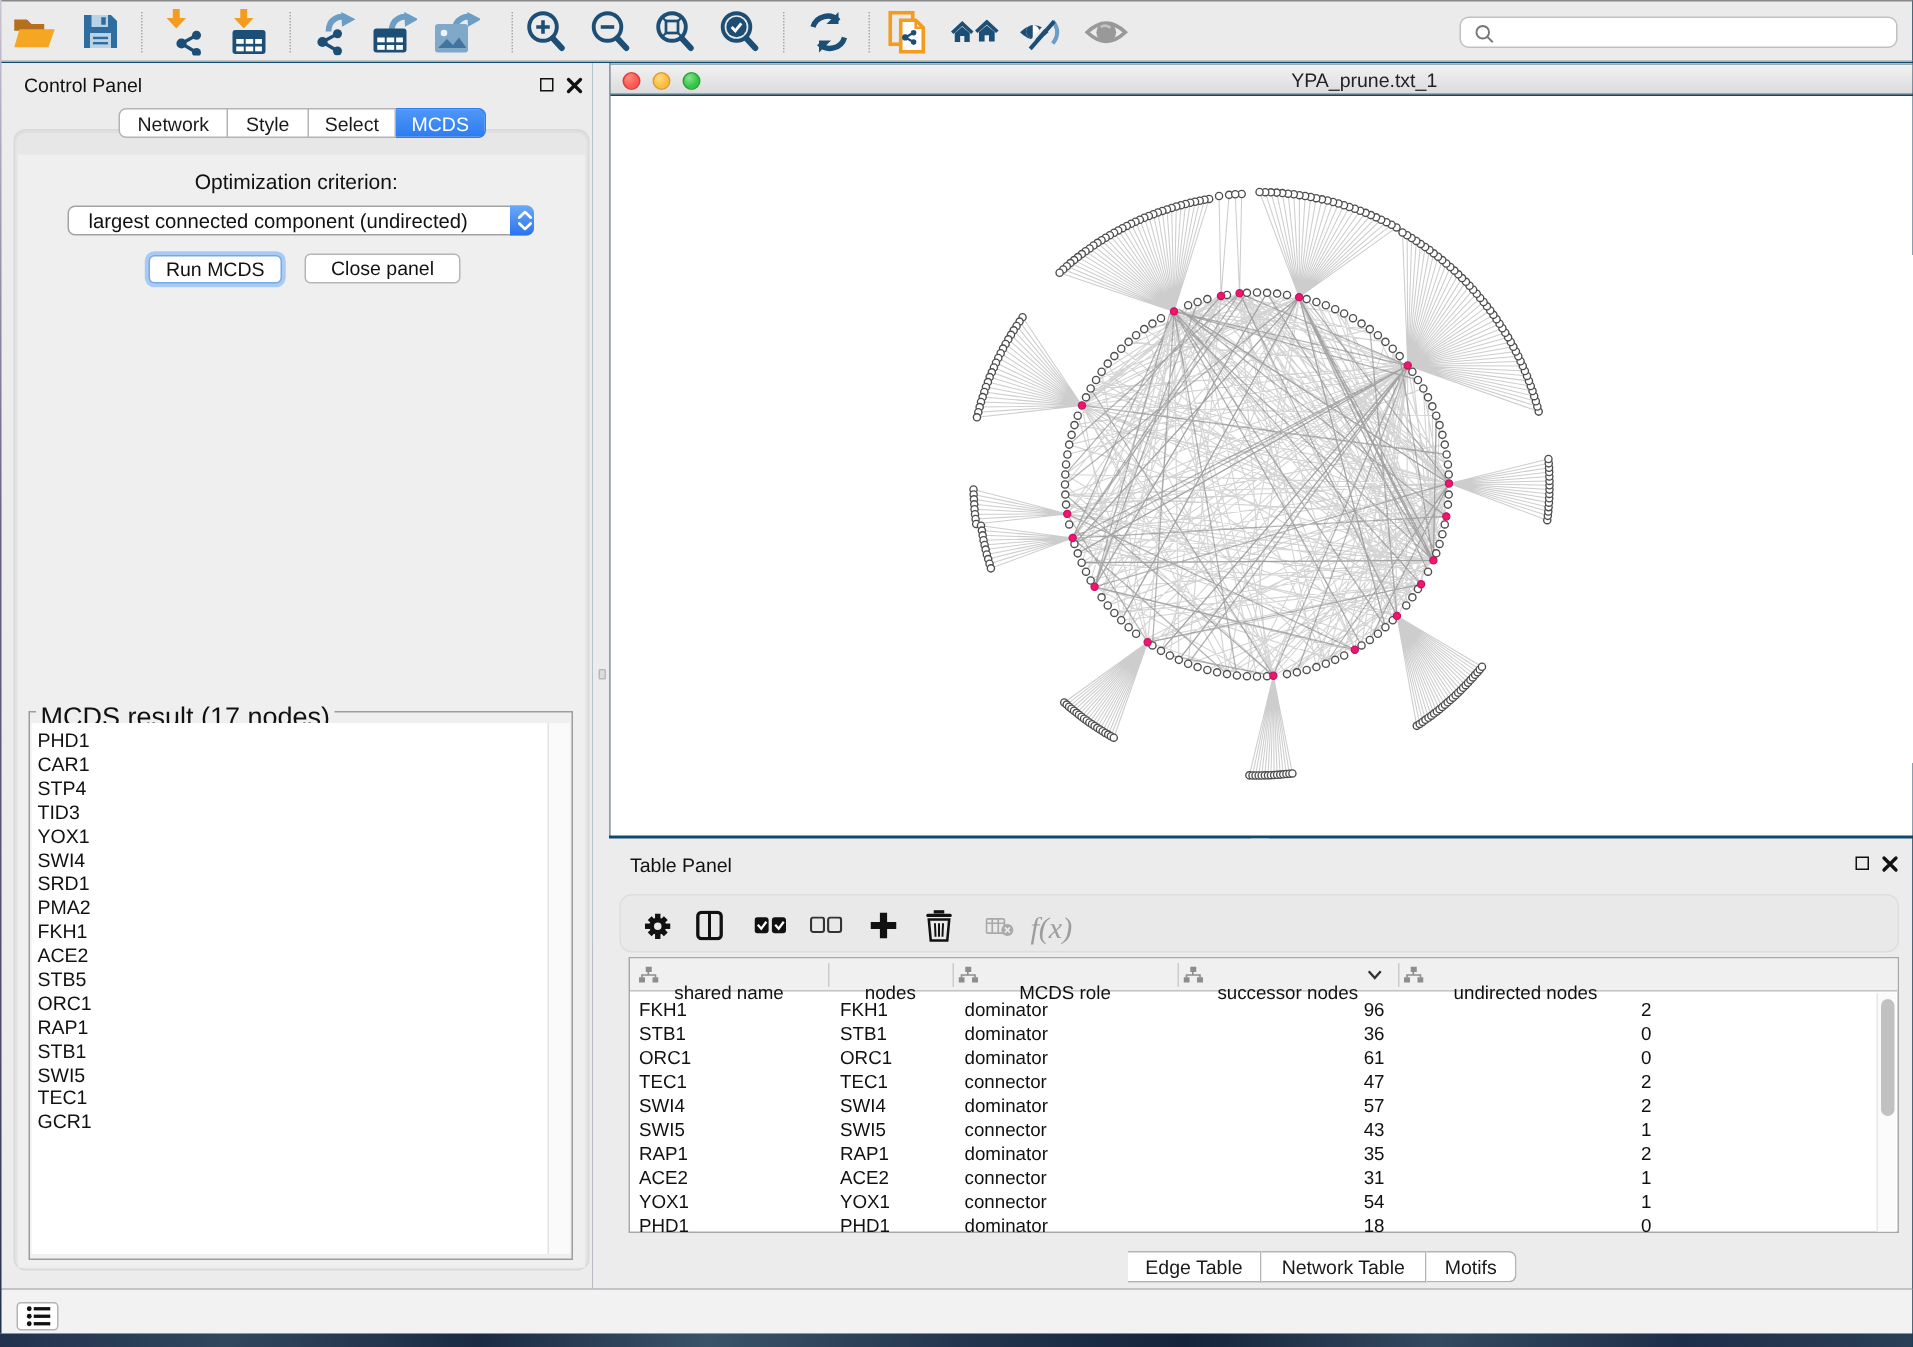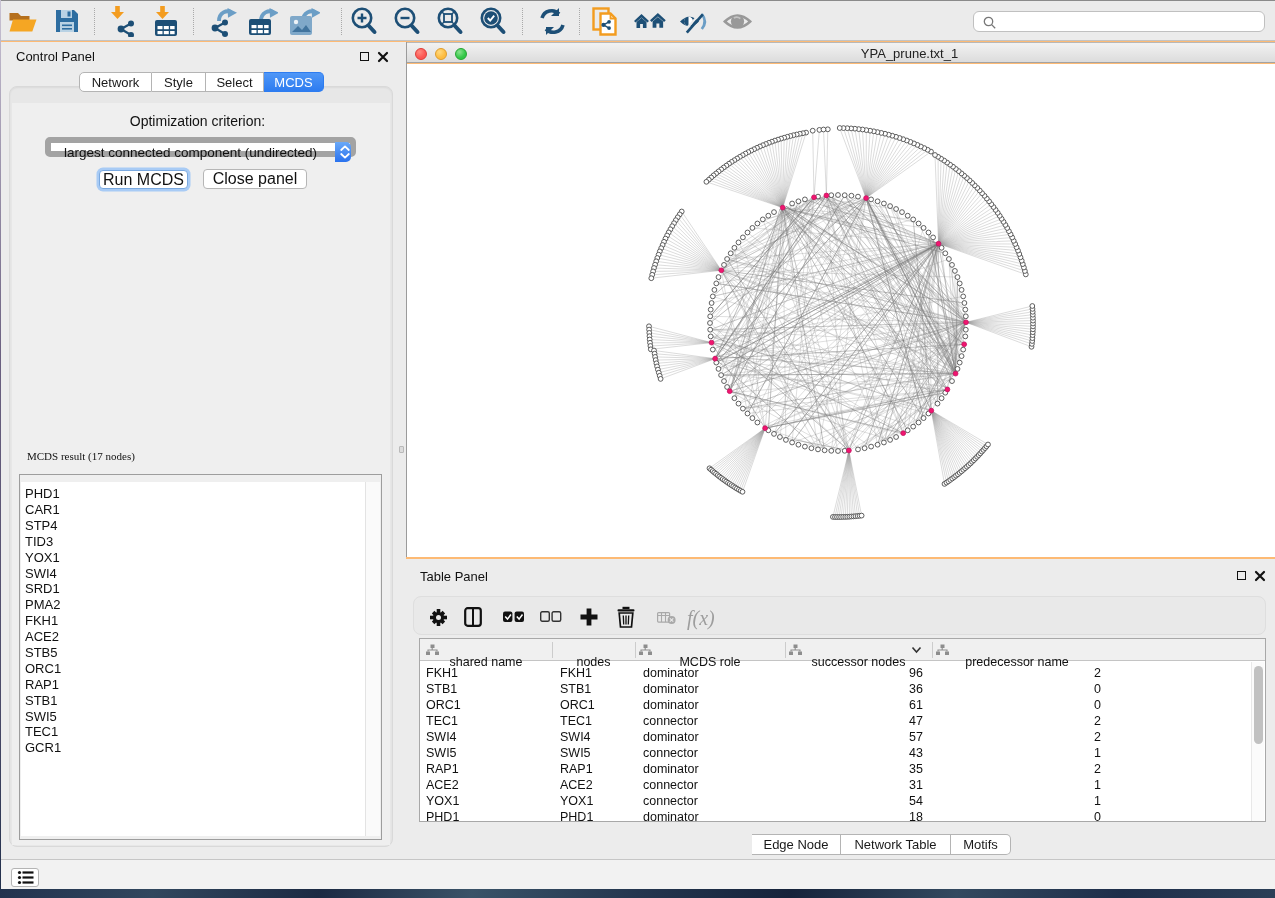--- a/index.html
+++ b/index.html
@@ -5,48 +5,48 @@
 * { margin:0; padding:0; box-sizing:border-box; }
 html,body { width:1275px; height:898px; overflow:hidden; }
 body { font-family:"Liberation Sans", sans-serif; background:#1c2a43; position:relative; }
 .abs { position:absolute; }
 
 
 #wall { left:0; top:889px; width:1275px; height:9px;
   background:linear-gradient(100deg,#22324e 0%,#31475e 12%,#1c2a43 25%,#3a5368 37%,#24364f 50%,#16233b 62%,#33495f 75%,#1e2e4a 88%,#2b3f57 100%); }
 
 
-#app { left:0; top:0; width:1275px; height:630px; background:#fdba74; }
+#app { left:0; top:0; width:1275px; height:630px; background:#0c4a6e; }
 
 
 #toolbar { left:0; top:0; width:1275px; height:41px; background:#ebebeb; border-top:1px solid #8a8a8a; border-bottom:1px solid #c3c3c3; }
 .tsep { position:absolute; top:7px; width:0; height:27px; border-left:1px dotted #a9a9a9; }
 #searchbox { position:absolute; left:973px; top:10px; width:292px; height:21px; background:#fff; border:1px solid #c0c0c0; border-radius:6px; }
 
 
 #cp { left:0; top:42px; width:395px; height:817px; background:#ececec; }
 #cp-title { position:absolute; left:16px; top:7px; font-size:13px; color:#111; }
 .winbtn { position:absolute; top:9px; font-size:11px; color:#111; }
 #tabs { position:absolute; left:79px; top:30px; height:20px; z-index:5; }
 .tab { position:absolute; top:0; height:20px; background:#fff; border:1px solid #b4b4b4; border-left:none;
   font-size:13px; color:#1a1a1a; text-align:center; line-height:19px; }
 .tab.first { border-left:1px solid #b4b4b4; border-radius:5px 0 0 5px; }
 .tab.sel { background:linear-gradient(#4f97f7,#2d7cf0); color:#fff; border-color:#2d7cf0; border-radius:0 5px 5px 0; }
 #innerpanel { position:absolute; left:9px; top:44px; width:384px; height:761px; background:#e7e7e7; border:1px solid #d9d9d9; border-radius:8px; box-shadow:inset 0 1px 2px rgba(0,0,0,0.06); }
 #innerpanel2 { position:absolute; left:12px; top:61px; width:378px; height:742px; background:#efefef; }
 #optlabel { position:absolute; left:0; top:71px; width:100%; text-align:center; font-size:14px; color:#111; }
-#dropdown { position:absolute; left:45px; top:95px; width:311px; height:20px; background:#fff; border:6px solid #a3a3a3; border-radius:5px; }
+#dropdown { position:absolute; left:45px; top:95px; width:311px; height:20px; background:#fff; border:1px solid #a3a3a3; border-radius:5px; }
 #dropdown span.txt { position:absolute; left:13px; top:2px; font-size:13.5px; color:#111; }
 #stepper { position:absolute; right:-1px; top:-1px; width:16px; height:20px; background:linear-gradient(#6aa9f8,#2a72ee); border-radius:0 5px 5px 0; }
 .btn { position:absolute; height:19px; background:#fff; border:1px solid #b6b6b6; border-radius:4px;
-  font-size:16px; color:#111; text-align:center; line-height:18px; }
+  font-size:13px; color:#111; text-align:center; line-height:18px; }
 #runbtn { left:99px; top:128px; width:89px; box-shadow:0 0 0 2.5px #a8cbf5; border-color:#7aa9e0; }
 #closebtn { left:203px; top:127px; width:104px; height:20px; }
 #groupbox { position:absolute; left:19px; top:432px; width:363px; height:366px; border:1px solid #9d9d9d; }
-#grouplabel { position:absolute; left:24px; top:408px; background:#efefef; padding:0 3px; font-size:11px; color:#111;font-family:Liberation Serif, serif; }
+#grouplabel { position:absolute; left:24px; top:426px; background:#efefef; padding:0 3px; font-size:18px; color:#111; }
 #mlist { position:absolute; left:21px; top:440px; width:359px; height:354px; background:#fff; }
 #mtrack { position:absolute; left:344px; top:0; width:15px; height:100%; background:#fafafa; border-left:1px solid #e3e3e3; }
 .mitem { position:absolute; left:4px; font-size:13px; color:#111; }
 
 
 #vsplit { left:395px; top:42px; width:11px; height:817px; background:#ececec; }
 #vhandle { position:absolute; left:4px; top:404px; width:5px; height:7px; background:#dcdcdc; border:1px solid #b9b9b9; border-radius:1px; }
 
 
 #netwin { left:406px; top:42px; width:869px; height:515px; border-left:1px solid #9b9b9b; }
@@ -767,21 +767,21 @@
         <div class="thdiv" style="left:365px"></div>
         <div class="th" style="left:512px;width:170px">
             <svg class="hicon" style="left:4px" width="13" height="12" viewBox="0 0 13 12">
               <g fill="#8d8d8d">
                 <rect x="4.5" y="0.5" width="4" height="3.5"></rect>
                 <rect x="0" y="7.5" width="4" height="3.5"></rect>
                 <rect x="9" y="7.5" width="4" height="3.5"></rect>
                 <path d="M6.2 4 v2 M2 7.5 v-1.5 h9 v1.5" fill="none" stroke="#8d8d8d" stroke-width="1.1"></path>
               </g>
             </svg>
-            <div class="lbl">predecessor name</div>
+            <div class="lbl">undirected nodes</div>
           </div>
         <div class="thdiv" style="left:512px"></div>
         </div>
       <div class="row" style="top:26px">
           <span class="c1">FKH1</span>
           <span class="c2">FKH1</span>
           <span class="c3">dominator</span>
           <span class="c4">96</span>
           <span class="c5">2</span>
         </div>
@@ -847,21 +847,21 @@
           <span class="c3">dominator</span>
           <span class="c4">18</span>
           <span class="c5">0</span>
         </div>
       <div id="vscroll">
           <div id="vthumb"></div>
         </div>
     </div>
     <div id="tptabs">
       <div class="tptab sel" style="left:0px;width:93px;margin-top:27px;">Node Table</div>
-      <div class="tptab" style="left:93px;width:89px;">Edge Node</div>
+      <div class="tptab" style="left:93px;width:89px;">Edge Table</div>
       <div class="tptab" style="left:182px;width:110px;">Network Table</div>
       <div class="tptab last" style="left:292px;width:60px;">Motifs</div>
     </div>
   </div>
 
   <div id="status" class="abs">
     <div id="listbtn"><svg width="26" height="17" viewBox="0 0 26 17">
           <g fill="#111">
             <circle cx="7.5" cy="3.5" r="1.6"></circle>
             <circle cx="7.5" cy="8.5" r="1.6"></circle>

